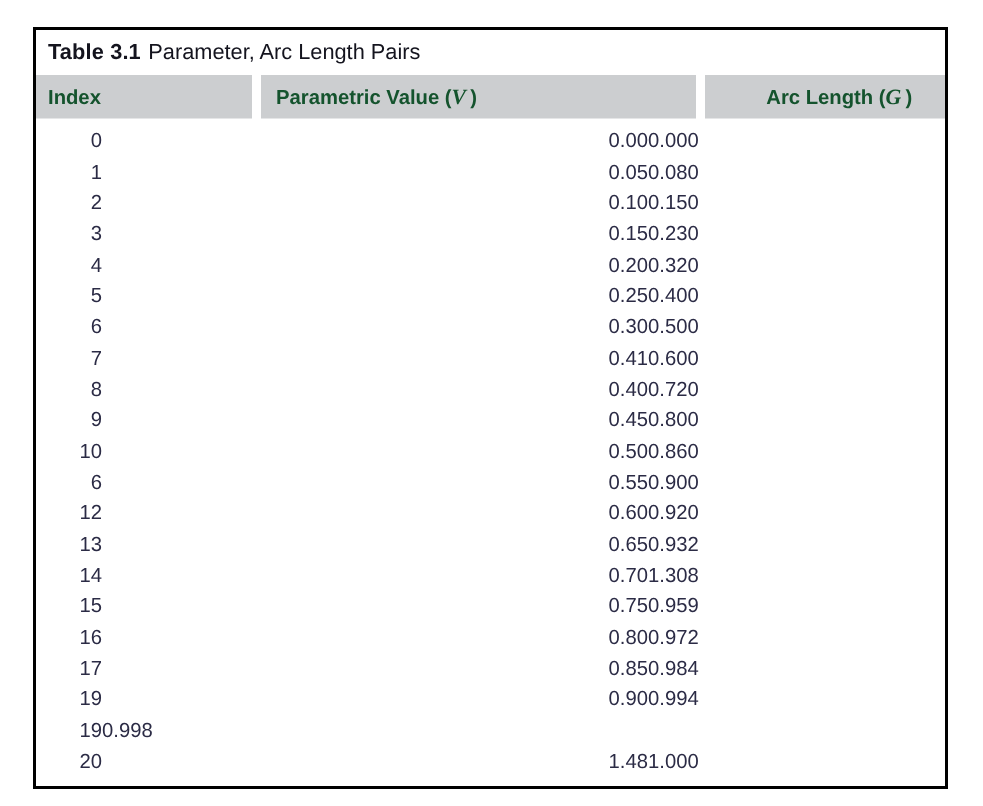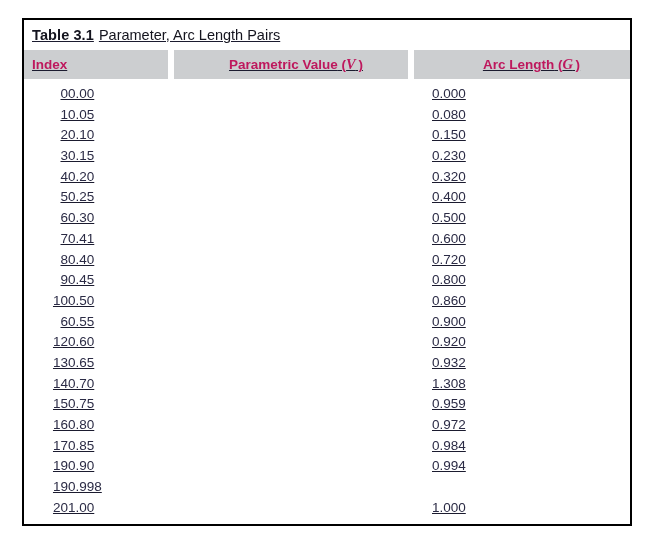--- a/index.html
+++ b/index.html
@@ -19,21 +19,20 @@
     position: absolute;
     left: 22px;
     top: 18px;
     width: 610px;
     border-top: 2px solid #000000;
     border-left: 2px solid #000000;
     border-right: 2px solid #000000;
     border-bottom: 2px solid #000000;
     box-sizing: border-box;
     background: #ffffff;
-    text-decoration: underline;
   }
 
   
   .caption {
     padding: 6px 0 6px 8px;
     font-size: 14.5px;
     line-height: 18px;
     white-space: nowrap;
     color: #14141e;
   }
@@ -51,38 +50,38 @@
     display: flex;
     align-items: stretch;
     background: #ffffff;
     height: 29px;
   }
   .th {
     background: #ccced0;
     font-weight: bold;
     font-size: 13.5px;
     line-height: 29px;
-    color: #be185d;
+    color: #14532d;
     box-sizing: border-box;
     overflow: hidden;
     white-space: nowrap;
   }
   .th-index {
     width: 144px;
     padding-left: 8px;
     text-align: left;
   }
   .th-gap {
     width: 6px;
     background: #ffffff;
   }
   .th-param {
-    width: 234px;
+    width: 290px;
     padding-left: 10px;
-    text-align: center;
+    text-align: left;
   }
   .th-arc {
     flex: 1 1 auto;
     text-align: center;
     padding-right: 2px;
     padding-left: 21px;
   }
   .th .var {
     font-style: italic;
     font-family: "Liberation Serif", serif;
@@ -109,21 +108,21 @@
     white-space: nowrap;
   }
   .td-index {
     width: 40px;
     text-align: right;
     padding-right: 0px;
     margin-left: 4px;
   }
   .td-param {
     width: 364px;
-    text-align: left;
+    text-align: right;
   }
   .td-arc {
     flex: 1 1 auto;
     text-align: left;
     padding-right: 2px;
   }
 </style>
 </head>
 <body>
 
@@ -242,18 +241,18 @@
         <div class="td td-index">19</div>
         <div class="td td-param">0.90</div>
         <div class="td td-arc">0.994</div>
       </div>
       <div class="trow">
         <div class="td td-index">19</div>
         <div class="td td-arc">0.998</div>
       </div>
       <div class="trow">
         <div class="td td-index">20</div>
-        <div class="td td-param">1.00</div>
+        <div class="td td-param">1.48</div>
         <div class="td td-arc">1.000</div>
       </div>
     </div>
 
 </div>
 
 </body></html>

